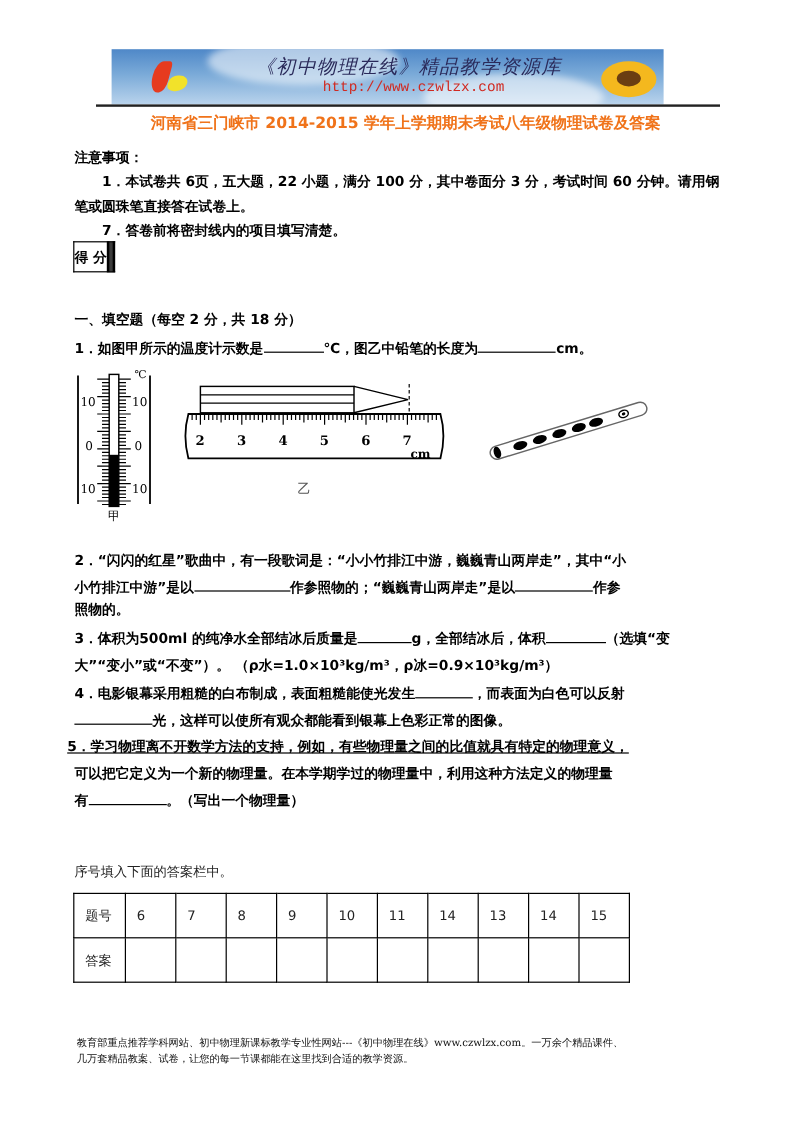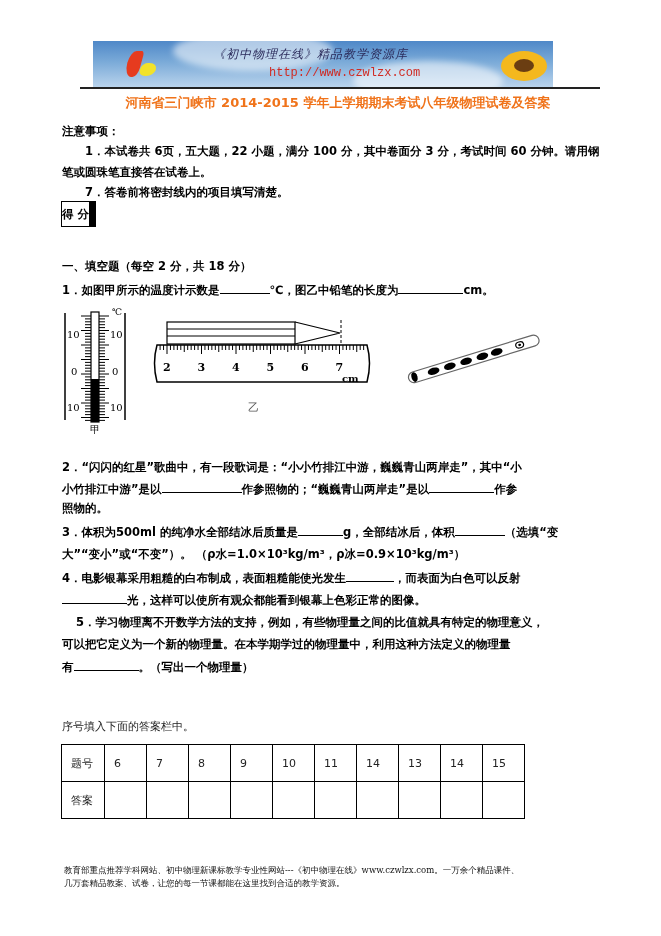--- a/index.html
+++ b/index.html
@@ -10,21 +10,21 @@
   
   .banner { position: absolute; left: 93px; top: 41px; width: 460px; height: 46px;
             background: linear-gradient(180deg, #4f88c8 0%, #7aaad8 45%, #b9d3ec 100%);
             overflow: hidden; }
   .banner .cloud { position: absolute; background: rgba(255,255,255,0.55); border-radius: 50%; filter: blur(3px); }
   .banner .logo-red { position: absolute; left: 34px; top: 10px; width: 14px; height: 26px; background: #e63b1f;
                       border-radius: 50% 20% 40% 60%; transform: skewX(-15deg); }
   .banner .logo-yel { position: absolute; left: 47px; top: 22px; width: 16px; height: 13px; background: #f2e22a;
                       border-radius: 40% 60% 50% 50%; transform: skewX(-20deg); }
   .banner .slogan { position: absolute; left: 120px; top: 5px; font-family: "DejaVu Serif", serif;
-                    font-size: 12px; color: #2a2a5a; letter-spacing: 1px; font-style: italic; }
+                    font-size: 16px; color: #2a2a5a; letter-spacing: 1px; font-style: italic; }
   .banner .url { position: absolute; left: 176px; top: 25px; font-family: "Liberation Mono", monospace;
                  font-size: 12px; color: #d02a22; }
   .banner .sunflower { position: absolute; right: 6px; top: 10px; width: 46px; height: 30px; }
   .banner .sunflower .petals { position: absolute; inset: 0; border-radius: 50%; background: #f4b81e; }
   .banner .sunflower .center { position: absolute; left: 13px; top: 8px; width: 20px; height: 13px; border-radius: 50%; background: #6b3e12; }
 
   .rule { position: absolute; left: 80px; width: 520px; height: 2px; background: #222; top: 87px; }
 
   .title { position: absolute; left: 78px; top: 94px; width: 520px; text-align: center;
            font-size: 13px; font-weight: bold; color: #f0731a; white-space: nowrap; }
@@ -288,21 +288,21 @@
   </div>
   <div class="txt" style="left:62px;top:547px;">大”“变小”或“不变”）。 （ρ水=1.0×10³kg/m³，ρ冰=0.9×10³kg/m³）</div>
 
   <div class="txt" style="left:62px;top:570px;">
     <span>4．电影银幕采用粗糙的白布制成，表面粗糙能使光发生</span><span class="blank" style="width:48px;"></span><span>，而表面为白色可以反射</span>
   </div>
   <div class="txt" style="left:62px;top:592px;">
     <span class="blank" style="width:65px;"></span><span>光，这样可以使所有观众都能看到银幕上色彩正常的图像。</span>
   </div>
 
-  <div class="txt" style="left:76px;top:615px;">5．学习物理离不开数学方法的支持，例如，有些物理量之间的比值就具有特定的物理意义，</div>
+  <div class="txt" style="left:56px;top:615px;text-decoration:underline;">5．学习物理离不开数学方法的支持，例如，有些物理量之间的比值就具有特定的物理意义，</div>
   <div class="txt" style="left:62px;top:637px;">可以把它定义为一个新的物理量。在本学期学过的物理量中，利用这种方法定义的物理量</div>
   <div class="txt" style="left:62px;top:659px;">
     <span>有</span><span class="blank" style="width:65px;"></span><span>。（写出一个物理量）</span>
   </div>
 
   <div class="txt-light" style="left:62px;top:720px;">序号填入下面的答案栏中。</div>
 
   <table class="answers">
     <tbody>
         <tr>

